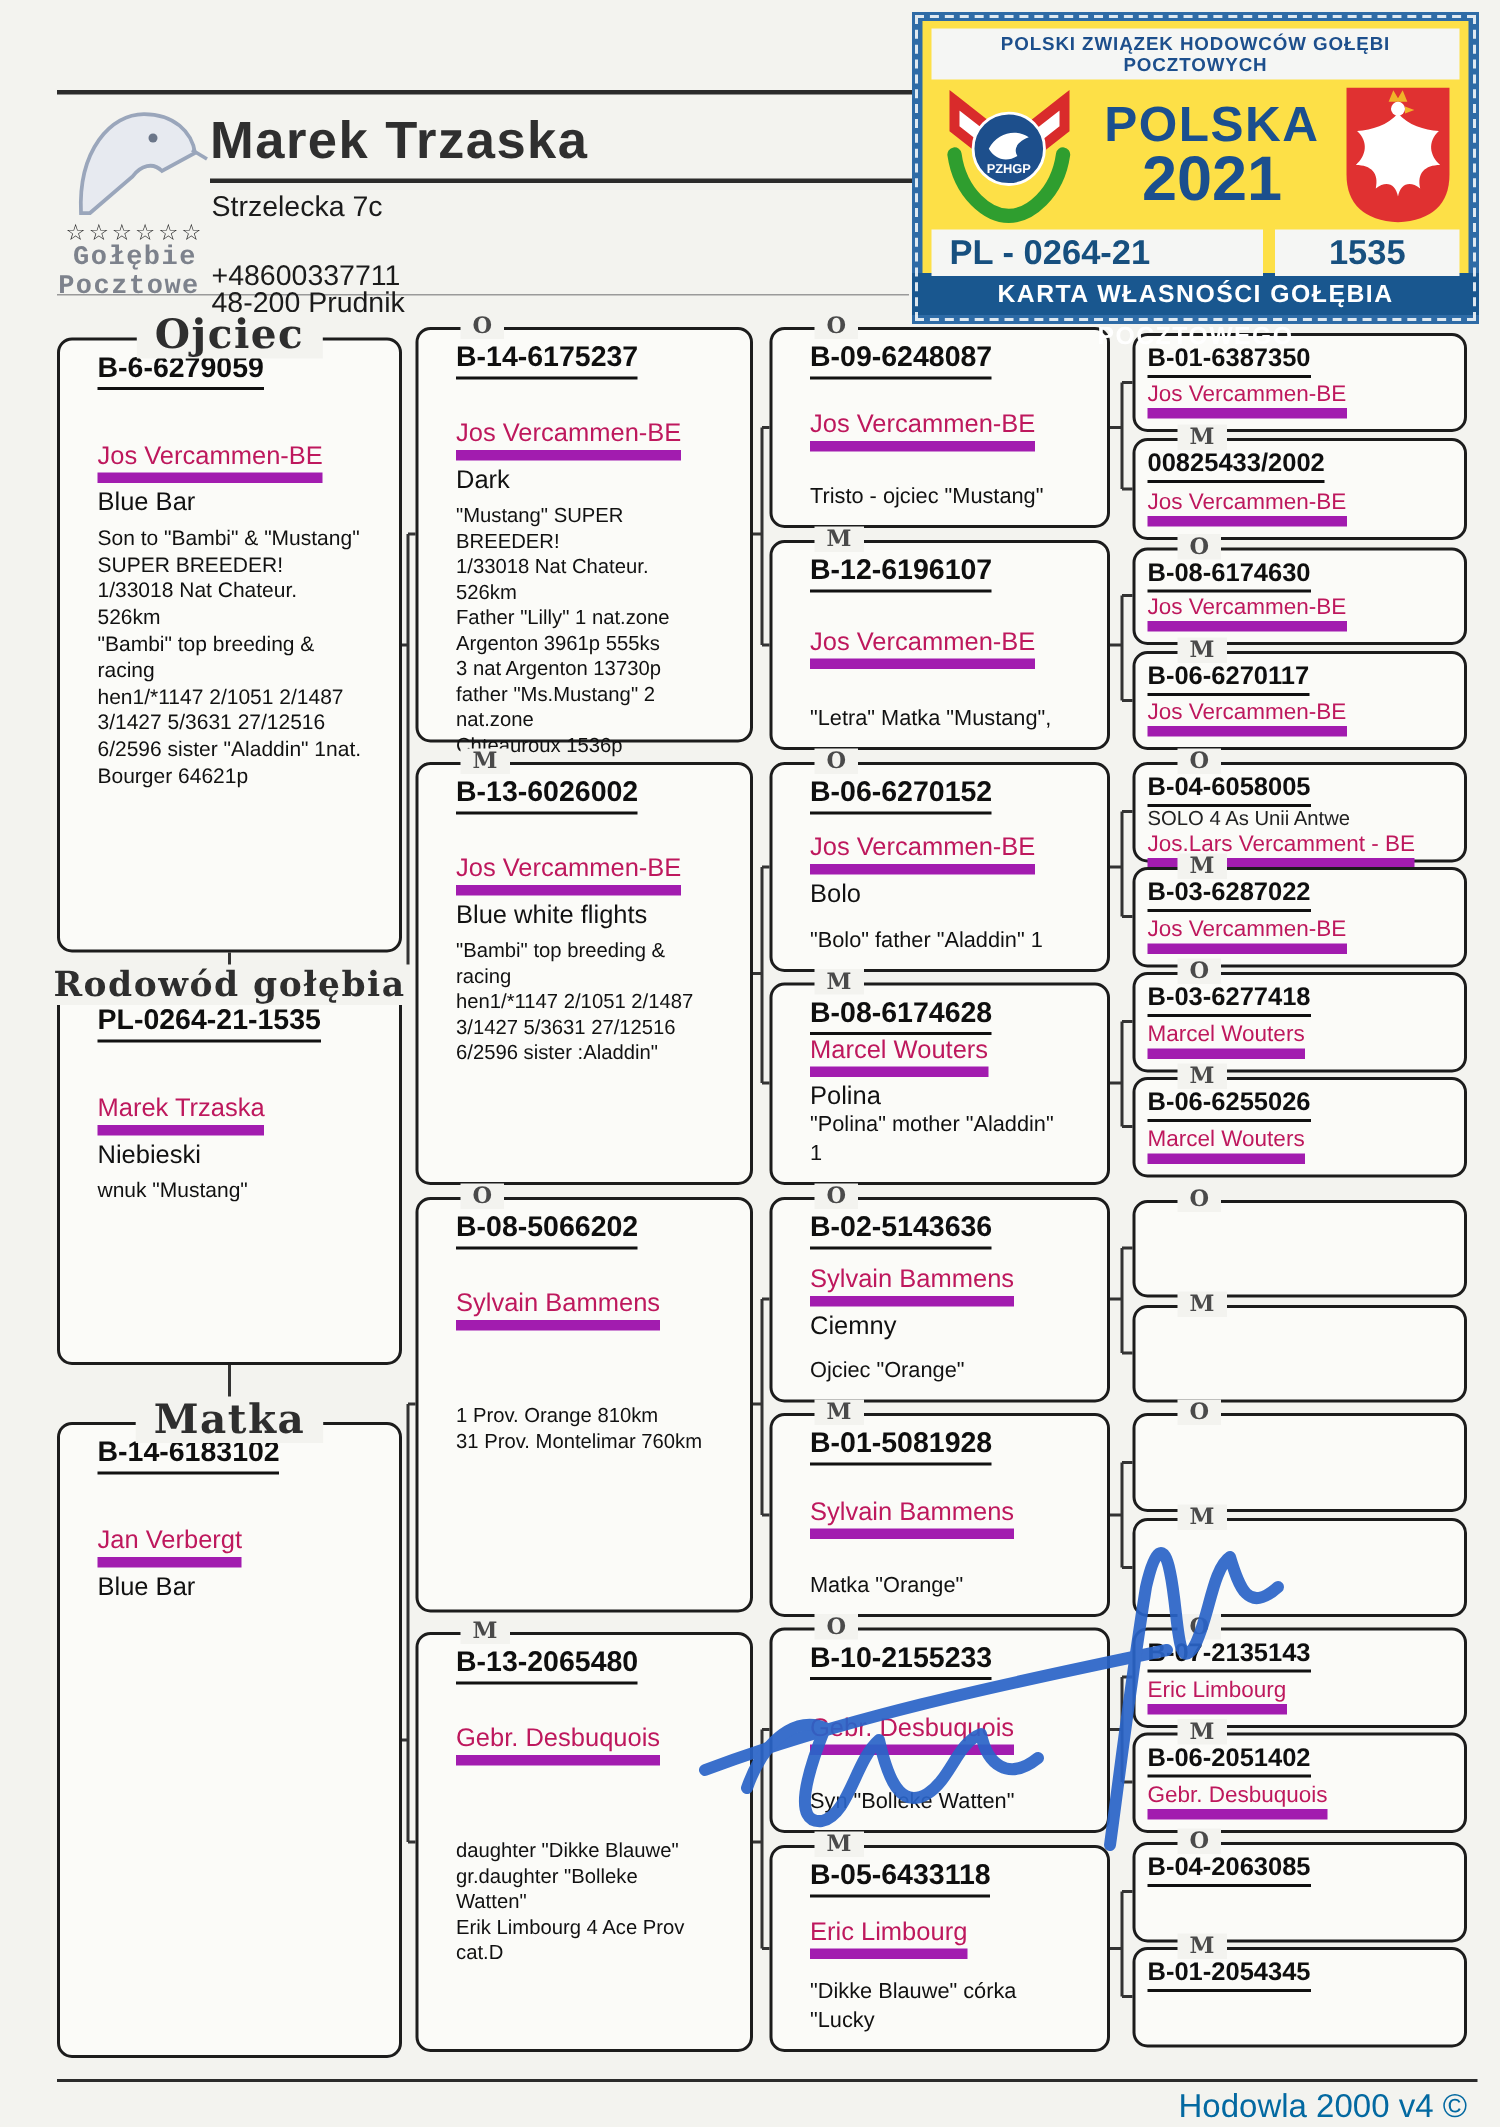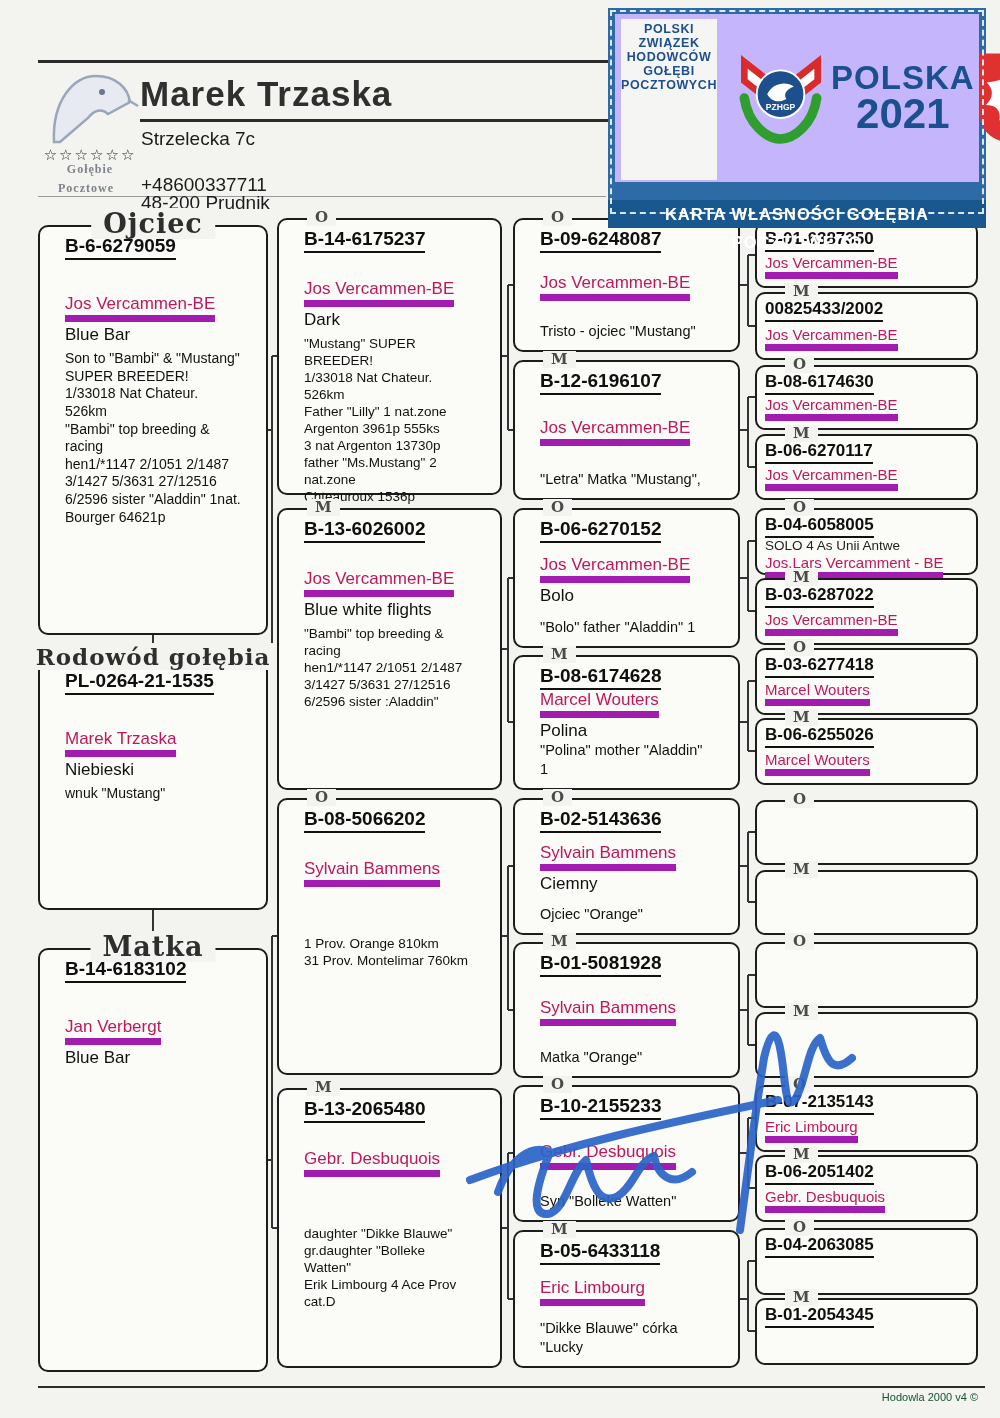--- a/index.html
+++ b/index.html
@@ -6,34 +6,34 @@
   .page{
     position:relative;width:1000px;height:1418px;margin:0 auto;
     background:#f3f3ef;
     font-family:"Liberation Sans",sans-serif;color:#151515;overflow:hidden;
   }
   
   .rule{position:absolute;background:#2b2b2b;}
   .owner-name{position:absolute;left:140px;top:74px;font-size:35px;font-weight:bold;color:#2f2f2f;letter-spacing:1px;}
   .addr{position:absolute;left:141px;font-size:19px;color:#1b1b1b;}
   .logo-stars{position:absolute;left:36px;top:146px;width:108px;text-align:center;font-size:15px;letter-spacing:2px;color:#2b2b2b;}
-  .logo-word{position:absolute;width:108px;text-align:center;font-family:Liberation Serif, serif;font-weight:bold;font-size:12px;color:#7d828c;letter-spacing:1px;}
+  .logo-word{position:absolute;width:108px;text-align:center;font-family:Liberation Mono, monospace;font-weight:bold;font-size:18px;color:#7d828c;letter-spacing:1px;}
   
   .stamp{position:absolute;left:608px;top:8px;width:378px;height:208px;background:#2e6ba6;z-index:6;box-sizing:border-box;padding:6px 7px 0 7px;}
   .stamp::after{content:"";position:absolute;inset:2px;border:2px dashed rgba(255,255,255,.85);pointer-events:none;}
-  .stamp-inner{width:100%;height:168px;background:#c4b5fd;box-sizing:border-box;display:flex;}
+  .stamp-inner{width:100%;height:168px;background:#fde047;box-sizing:border-box;display:flex;flex-direction:column;}
   .stamp-title{margin:5px 6px 2px 6px;background:#f5f6f4;text-align:center;font-size:12.5px;font-weight:bold;color:#1d4f8c;letter-spacing:.6px;padding:3px 0;}
   .stamp-mid{flex:1;display:flex;align-items:center;justify-content:space-between;padding:0 8px;}
   .polska{flex:1;text-align:center;color:#1b4f8e;font-weight:bold;line-height:.95;}
   .polska .c{font-size:33px;letter-spacing:1px;}
   .polska .y{font-size:42px;}
   .stamp-codes{display:flex;gap:8px;margin:2px 6px 6px 6px;}
   .code-l{flex:1.7;background:#f5f6f4;font-size:23px;font-weight:bold;color:#17507f;padding:2px 0 2px 12px;}
-  .code-r{flex:1;background:#f5f6f4;font-size:23px;font-weight:bold;color:#17507f;text-align:center;padding:2px 0;font-style:italic;}
-  .stamp-bar{height:28px;margin:18px -7px;background:#19578f;color:#fff;font-weight:bold;font-size:16.5px;letter-spacing:1px;text-align:center;line-height:28px;}
+  .code-r{flex:1;background:#f5f6f4;font-size:23px;font-weight:bold;color:#17507f;text-align:center;padding:2px 0;}
+  .stamp-bar{height:28px;margin:0 -7px;background:#19578f;color:#fff;font-weight:bold;font-size:16.5px;letter-spacing:1px;text-align:center;line-height:28px;}
   
   .box{position:absolute;background:#fbfbf8;border:2px solid #1c1c1c;border-radius:10px;box-sizing:border-box;
        padding:8px 25px;display:flex;flex-direction:column;align-items:flex-start;z-index:2;}
   .box :empty{display:none;}
   .marker{position:absolute;top:-11px;left:28px;font-family:"DejaVu Serif",serif;font-weight:bold;font-size:15px;color:#4a4a4a;background:#f3f3ef;padding:0 8px;line-height:1.1;}
   .sect-label{position:absolute;top:-19px;left:50%;transform:translateX(-50%);font-family:"DejaVu Serif",serif;font-weight:bold;font-size:27px;color:#2e2e2e;background:#f3f3ef;padding:0 12px;white-space:nowrap;letter-spacing:1px;z-index:3;}
   .ring{font-size:19px;font-weight:bold;color:#0f0f0f;border-bottom:2.5px solid #111;padding-bottom:1px;}
   .breeder{color:#be185d;font-weight:normal;font-size:17px;border-bottom:7px solid #a21caf;padding-bottom:1px;}
   .colorline{font-size:17px;color:#111;margin-top:3px;}
   .note{font-size:14px;color:#111;line-height:1.26;white-space:pre-line;margin-top:5px;}
@@ -44,21 +44,21 @@
   .col3 .breeder{margin-top:auto;}
   .col3 .note{margin-top:auto;margin-bottom:2px;font-size:14.5px;}
   .col4{padding:5px 8px;}
   .col4 .ring{font-size:17px;border-bottom-width:2px;}
   .col4 .breeder{font-size:15px;margin-top:auto;margin-bottom:2px;}
   .col4 .sub{font-size:13.5px;color:#222;margin-top:1px;line-height:1.1;}
   
   .connectors{position:absolute;left:0;top:0;z-index:1;}
   .signature{position:absolute;left:0;top:0;z-index:7;pointer-events:none;}
   .pigeon-logo{position:absolute;left:44px;top:68px;z-index:0;}
-  .footer-credit{position:absolute;left:690px;top:1391px;width:288px;text-align:right;font-size:11px;color:#14532d;}
+  .footer-credit{position:absolute;left:690px;top:1391px;width:288px;text-align:right;font-size:22px;color:#0369a1;}
 </style>
 </head>
 <body>
 
 <div class="page">
 
   <div class="rule" style="left:38px;top:60px;width:575px;height:2.5px;"></div>
   <div class="rule" style="left:140px;top:119px;width:472px;height:2.5px;"></div>
   <div class="rule" style="left:38px;top:196px;width:568px;height:1px;background:#9a9a9a;"></div>
 

